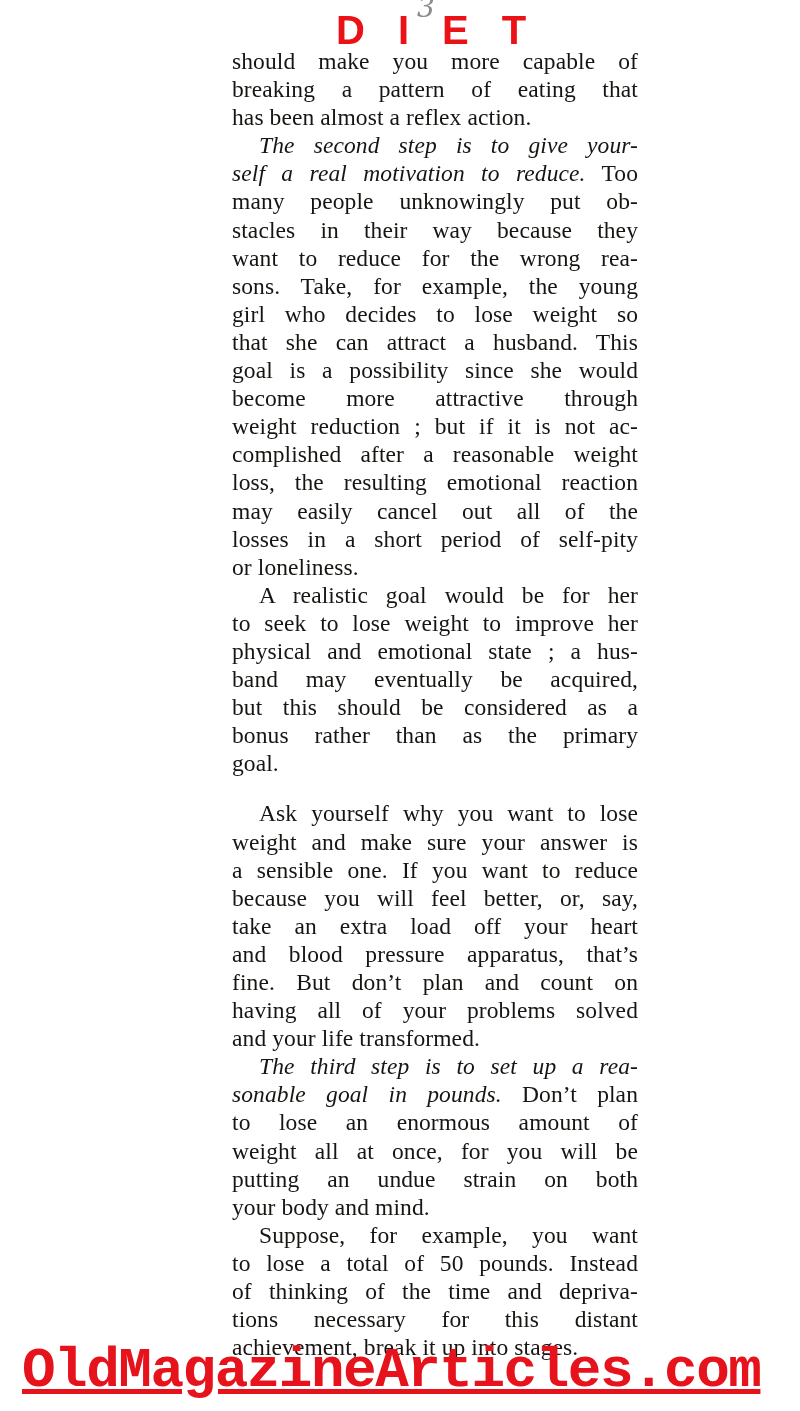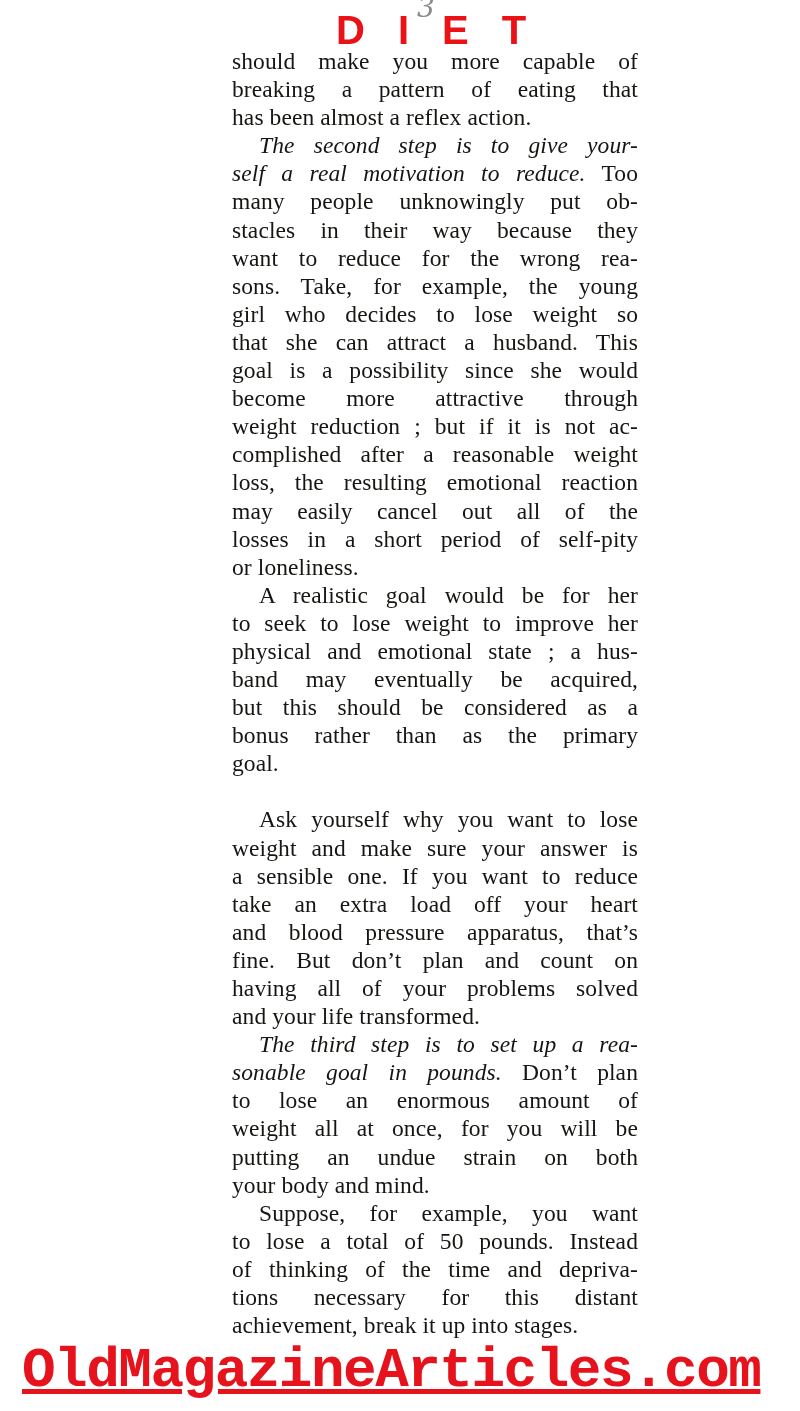--- a/index.html
+++ b/index.html
@@ -34,21 +34,21 @@
   .body-col {
     position: absolute;
     left: 232px;
     top: 47px;
     width: 406px;
     font-size: 23.5px;
     line-height: 28.1px;
     letter-spacing: 0.1px;
   }
   .para { margin: 0; }
-  .para.gap { margin-top: 28px; }
+  .para.gap { margin-top: 22px; }
   .line {
     text-align: justify;
     text-align-last: justify;
     overflow: hidden;
     max-height: 28.1px;
   }
   .line.last { text-align: right; text-align-last: left; }
   .line.first { text-indent: 27px; }
   .it { font-style: italic; }
   .watermark {
@@ -99,20 +99,21 @@
         <div class="line"><span>physical and emotional state ; a hus-</span></div>
         <div class="line"><span>band may eventually be acquired,</span></div>
         <div class="line"><span>but this should be considered as a</span></div>
         <div class="line"><span>bonus rather than as the primary</span></div>
         <div class="line last"><span>goal.</span></div>
       </div>
       <div class="para gap">
         <div class="line first"><span>Ask yourself why you want to lose</span></div>
         <div class="line"><span>weight and make sure your answer is</span></div>
         <div class="line"><span>a sensible one. If you want to reduce</span></div>
+        <div class="line"><span>because you will feel better, or, say,</span></div>
         <div class="line"><span>take an extra load off your heart</span></div>
         <div class="line"><span>and blood pressure apparatus, that’s</span></div>
         <div class="line"><span>fine. But don’t plan and count on</span></div>
         <div class="line"><span>having all of your problems solved</span></div>
         <div class="line last"><span>and your life transformed.</span></div>
       </div>
       <div class="para">
         <div class="line first"><span class="it">The third step is to set up a rea-</span></div>
         <div class="line"><span class="it">sonable goal in pounds.</span><span> Don’t plan</span></div>
         <div class="line"><span>to lose an enormous amount of</span></div>

